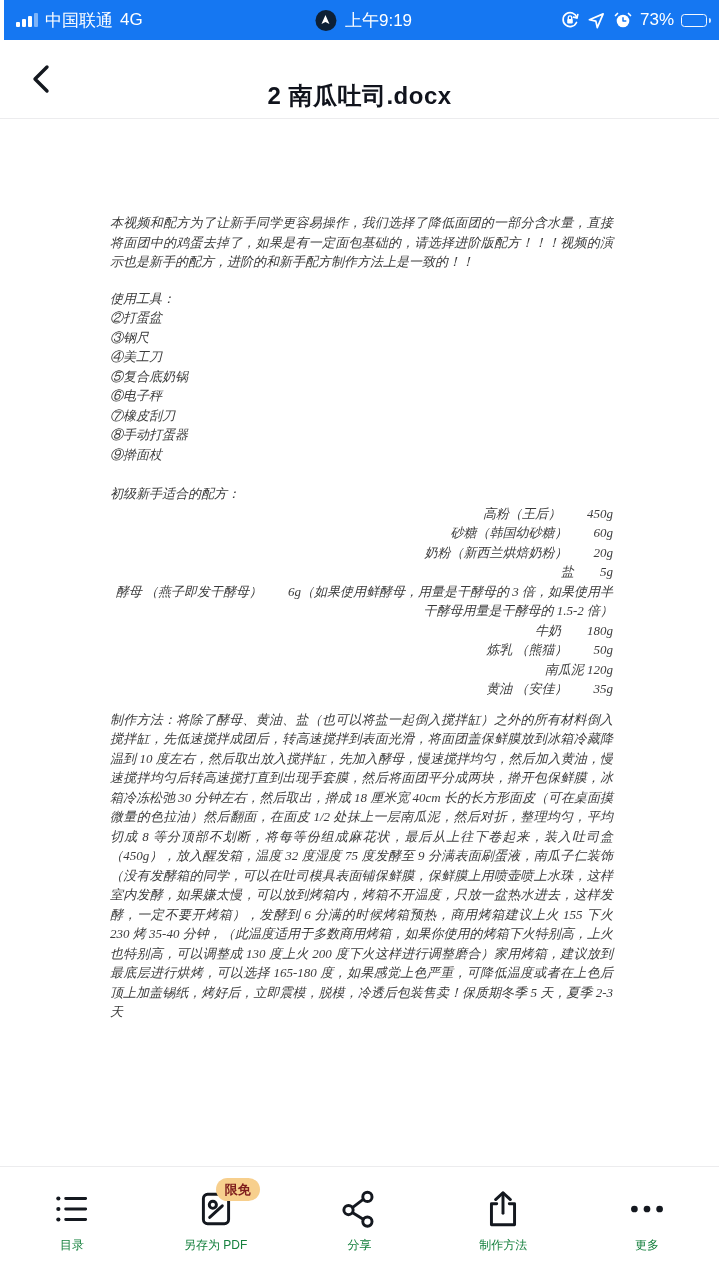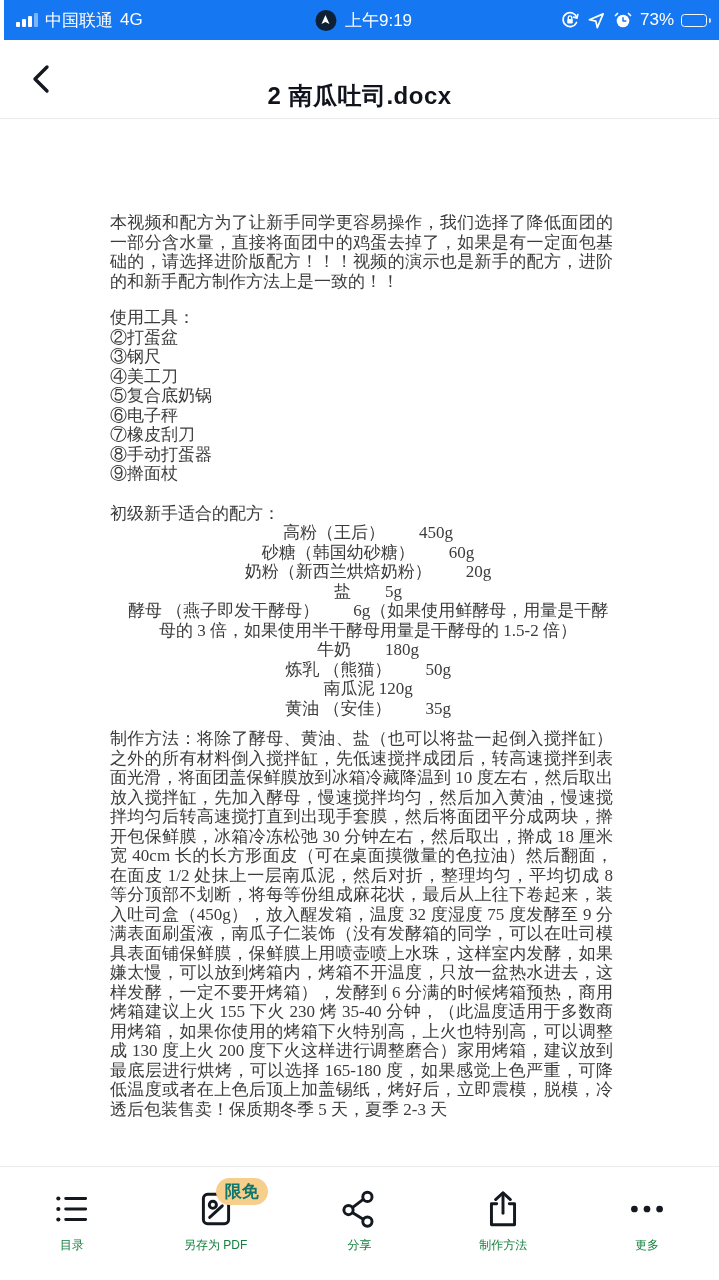--- a/index.html
+++ b/index.html
@@ -34,39 +34,39 @@
   }
   .back-btn{position:absolute;left:26px;top:22px;width:34px;height:34px;cursor:pointer;}
   .nav-title{
     position:absolute;left:0;right:0;top:16px;height:79px;display:flex;align-items:center;justify-content:center;
     font-size:24px;font-weight:700;color:#10131C;letter-spacing:.5px;
   }
   
   .doc{
     position:absolute;top:119px;left:110px;width:503px;
     font-family:"Liberation Serif","DejaVu Serif",serif;
-    color:#3b3b3b;font-size:17px;line-height:19.5px;
+    color:#3b3b3b;font-size:13px;line-height:19.5px;font-style:italic;
   }
   .doc p{margin:0;text-align:justify;}
-  .doc .pre{white-space:pre-wrap;text-align:center;margin-left:13px;}
+  .doc .pre{white-space:pre-wrap;text-align:right;}
   .doc .intro{margin-top:94px;}
   .doc .tools-header{margin-top:17px;}
   .doc .recipe-header{margin-top:20px;}
   .doc .method{margin-top:11px;}
   
   .toolbar{
     position:absolute;bottom:0;left:0;width:719px;height:114px;background:#fff;
     border-top:1px solid #ECECEE;box-sizing:border-box;display:flex;
   }
   .tb-item{flex:1;display:flex;flex-direction:column;align-items:center;padding-top:20px;cursor:pointer;}
   .tb-icon{width:44px;height:44px;position:relative;display:flex;align-items:center;justify-content:center;}
   .tb-label{margin-top:6px;font-size:12px;color:#15803d;}
   .badge{
-    position:absolute;top:-9px;left:22px;background:#F7CF8D;color:#0f766e;
-    font-size:17px;font-weight:700;line-height:1;padding:5px 9px;border-radius:999px;white-space:nowrap;
+    position:absolute;top:-9px;left:22px;background:#F7CF8D;color:#7f1d1d;
+    font-size:13px;font-weight:700;line-height:1;padding:5px 9px;border-radius:999px;white-space:nowrap;
   }
   svg{display:block;}
 </style>
 </head>
 <body>
 
 <div class="status-bar">
   <div class="sb-group">
     <span class="signal">
         <i></i>

